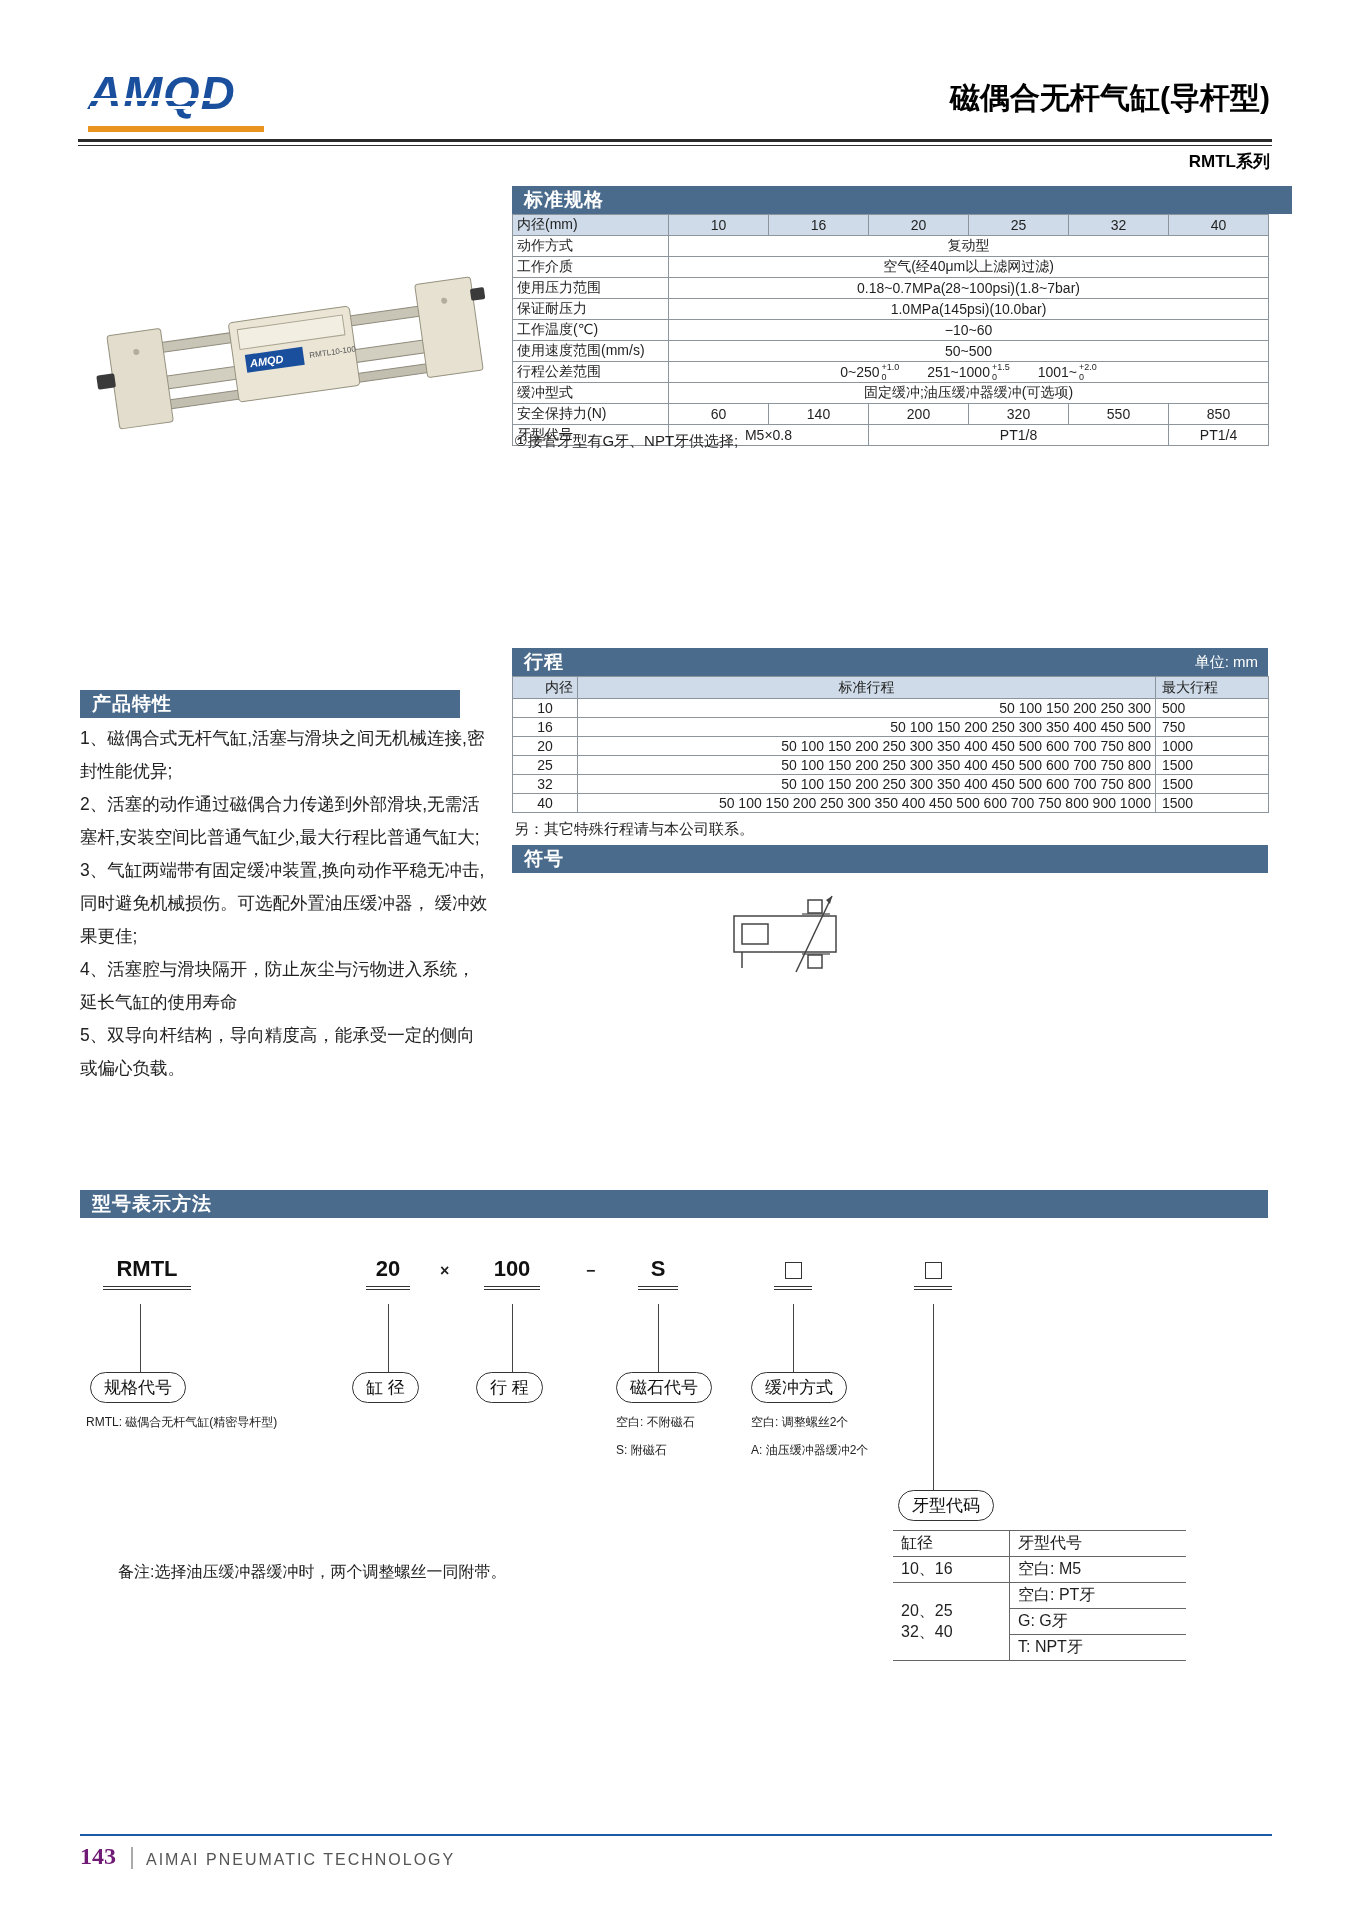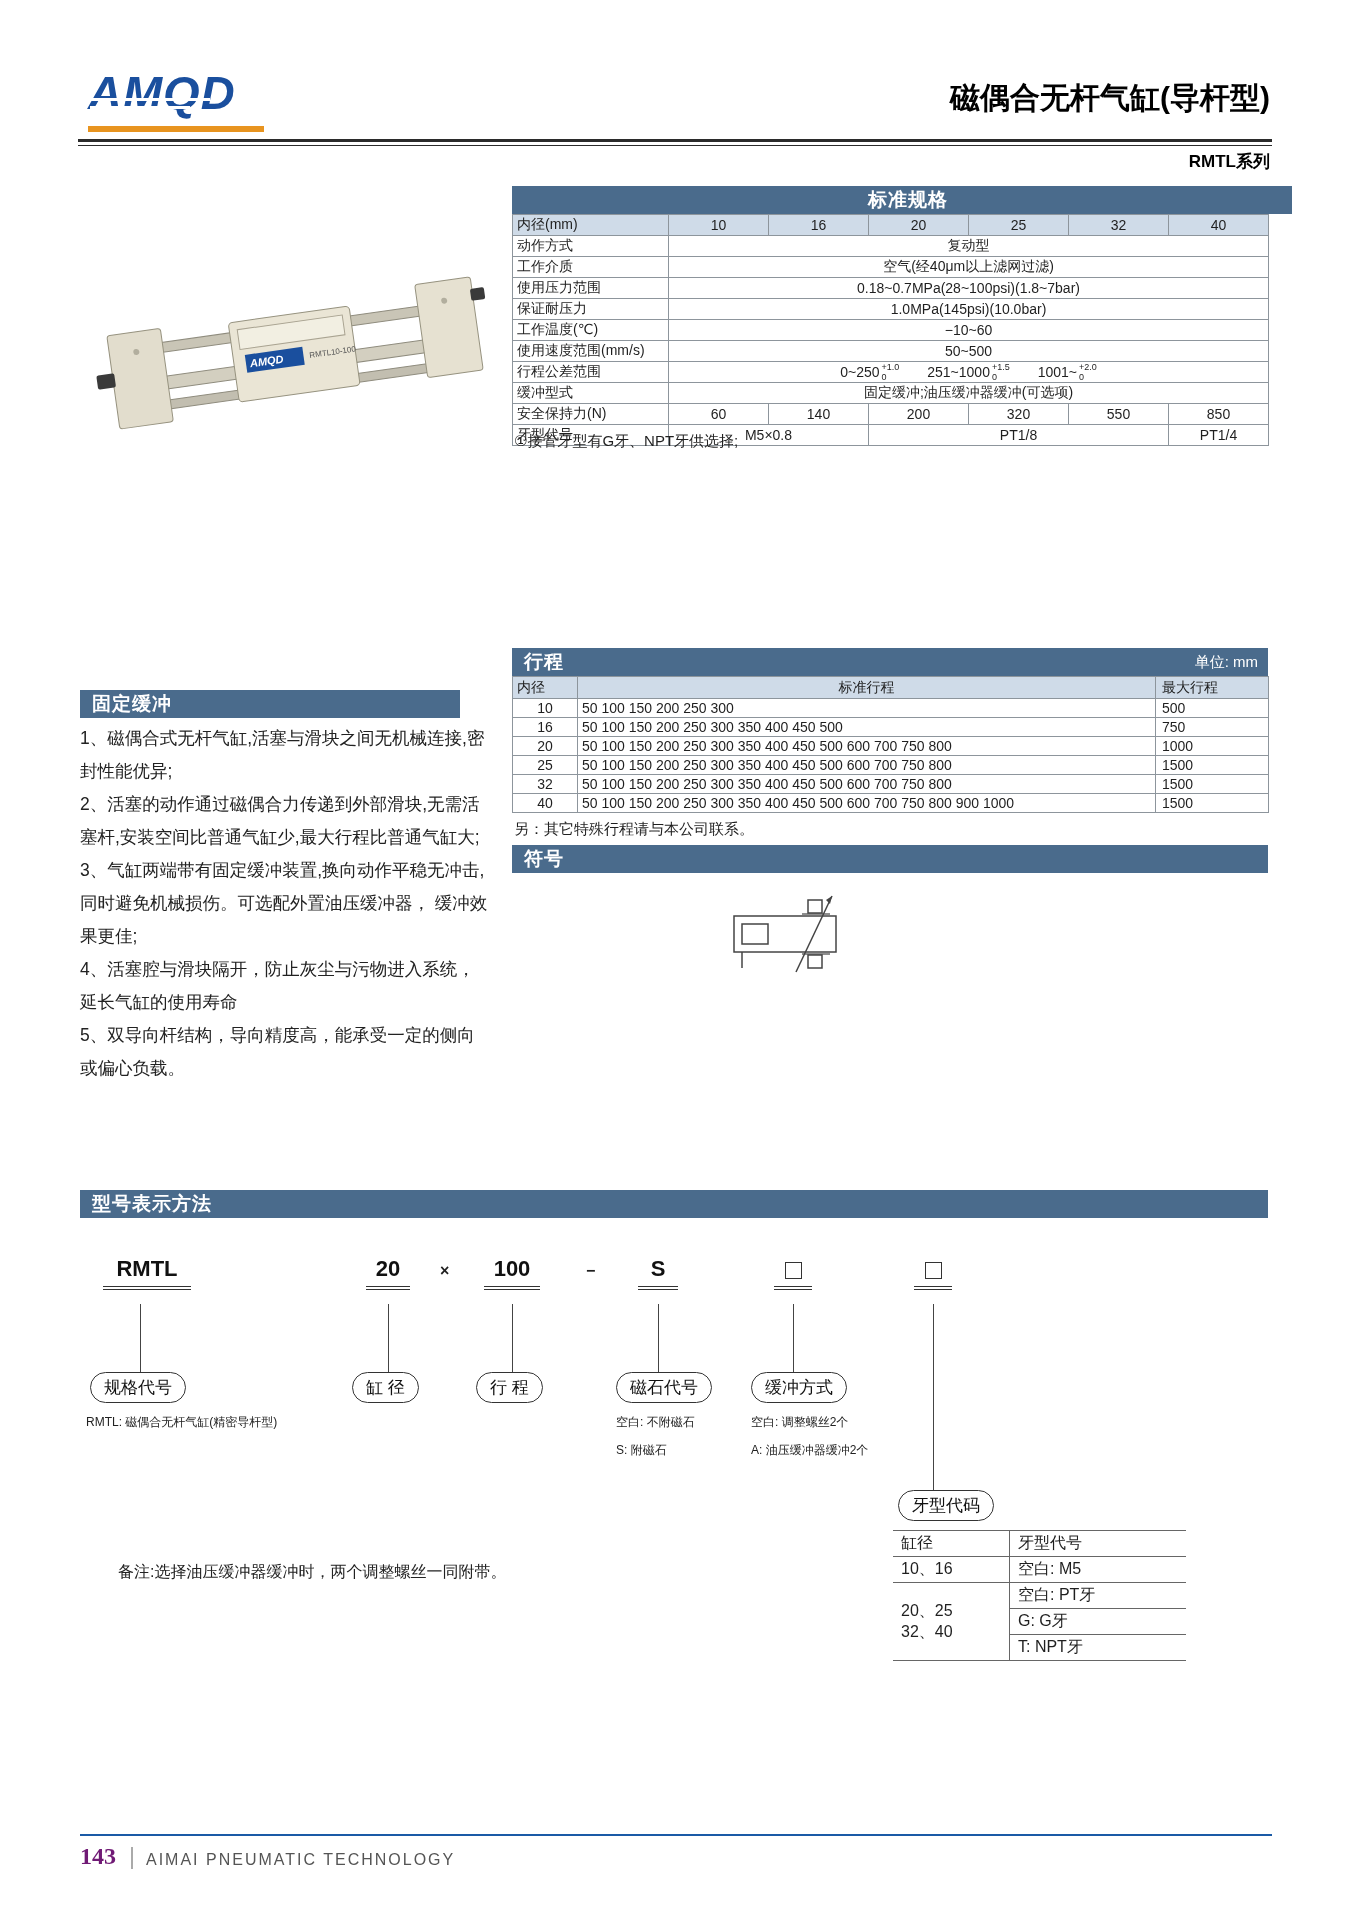--- a/index.html
+++ b/index.html
@@ -30,21 +30,21 @@
   .blue td{background:#cfdbe8;}
   .tol{display:inline-flex;align-items:center;margin:0 12px;}
   .stk{display:inline-flex;flex-direction:column;font-size:9px;line-height:10px;margin-left:2px;text-align:left;}
   .spec-note{left:514px;top:432px;font-size:15px;}
 
   .stroke-bar{left:512px;top:648px;width:756px;}
   .stroke-table{left:512px;top:676px;width:756px;font-size:14px;}
   .stroke-table td{border:1px solid #8d959c;height:18px;padding:0 4px;}
   .stroke-table .hd td{background:#cfdbe8;height:21px;}
   .stroke-table .b{text-align:center;}
-  .stroke-table .s{text-align:left;padding-left:4px;}
+  .stroke-table .s{text-align:right;padding-left:4px;}
   .stroke-table .m{text-align:left;padding-left:6px;}
   .stroke-note{left:514px;top:820px;font-size:15px;}
 
   
   .feat-bar{left:80px;top:690px;width:380px;}
   .feat-text{left:80px;top:722px;width:412px;}
   .feat-text p{margin:0;font-size:17.5px;line-height:33px;color:#222;}
 
   
   .sym-bar{left:512px;top:845px;width:756px;}
@@ -99,21 +99,21 @@
       <rect x="160" y="84" width="58" height="18" fill="#1a4f9e"></rect>
       <text x="164" y="97" font-size="11" font-style="italic" font-weight="bold" fill="#ffffff">AMQD</text>
       <text x="224" y="96" font-size="8" fill="#555">RMTL10-100</text>
       <rect x="10" y="84" width="18" height="14" rx="2" fill="#3a3a3a"></rect>
       <rect x="392" y="50" width="14" height="12" rx="2" fill="#3a3a3a"></rect>
       <circle cx="53" cy="66" r="3" fill="#b2ae9e"></circle>
       <circle cx="365" cy="58" r="3" fill="#b2ae9e"></circle>
     </g>
   </svg>
 
-  <div class="abs secbar" style="left:512px;top:186px;width:780px;text-align:center;">
+  <div class="abs secbar" style="left:512px;top:186px;width:780px;">
     <span>标准规格</span>
   </div>
 
   <table class="abs spec-table">
     <colgroup>
         <col style="width:156px">
         <col style="width:100px">
         <col style="width:100px">
         <col style="width:100px">
         <col style="width:100px">
@@ -247,21 +247,21 @@
     <tr>
           <td class="b">40</td>
           <td class="s">50 100 150 200 250 300 350 400 450 500 600 700 750 800 900 1000</td>
           <td class="m">1500</td>
         </tr>
   </tbody>
     </table>
   <div class="abs stroke-note">另：其它特殊行程请与本公司联系。</div>
 
   <div class="abs secbar feat-bar">
-    <span>固定缓冲</span>
+    <span>产品特性</span>
   </div>
   <div class="abs feat-text">
     <p>1、磁偶合式无杆气缸,活塞与滑块之间无机械连接,密封性能优异;</p>
     <p>2、活塞的动作通过磁偶合力传递到外部滑块,无需活塞杆,安装空间比普通气缸少,最大行程比普通气缸大;</p>
     <p>3、气缸两端带有固定缓冲装置,换向动作平稳无冲击,同时避免机械损伤。可选配外置油压缓冲器， 缓冲效果更佳;</p>
     <p>4、活塞腔与滑块隔开，防止灰尘与污物进入系统，延长气缸的使用寿命</p>
     <p>5、双导向杆结构，导向精度高，能承受一定的侧向或偏心负载。</p>
   </div>
 
   <div class="abs secbar sym-bar">

